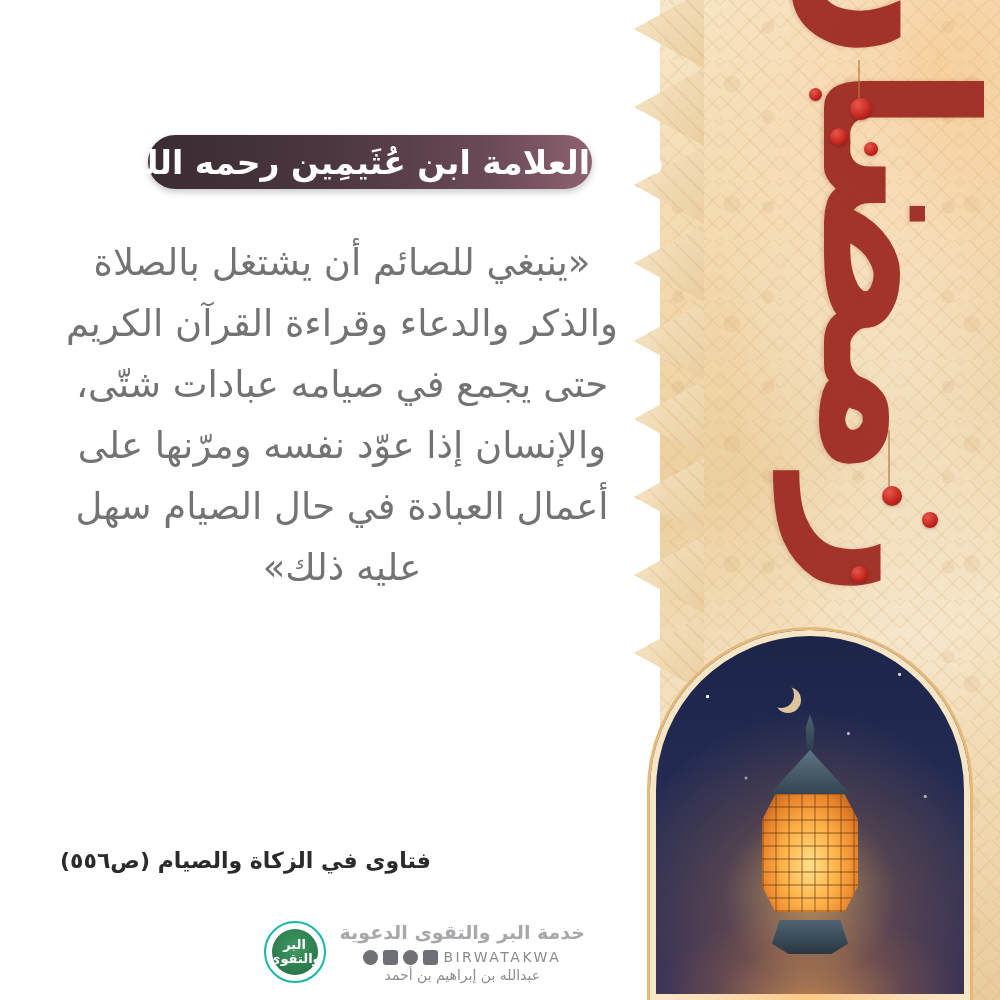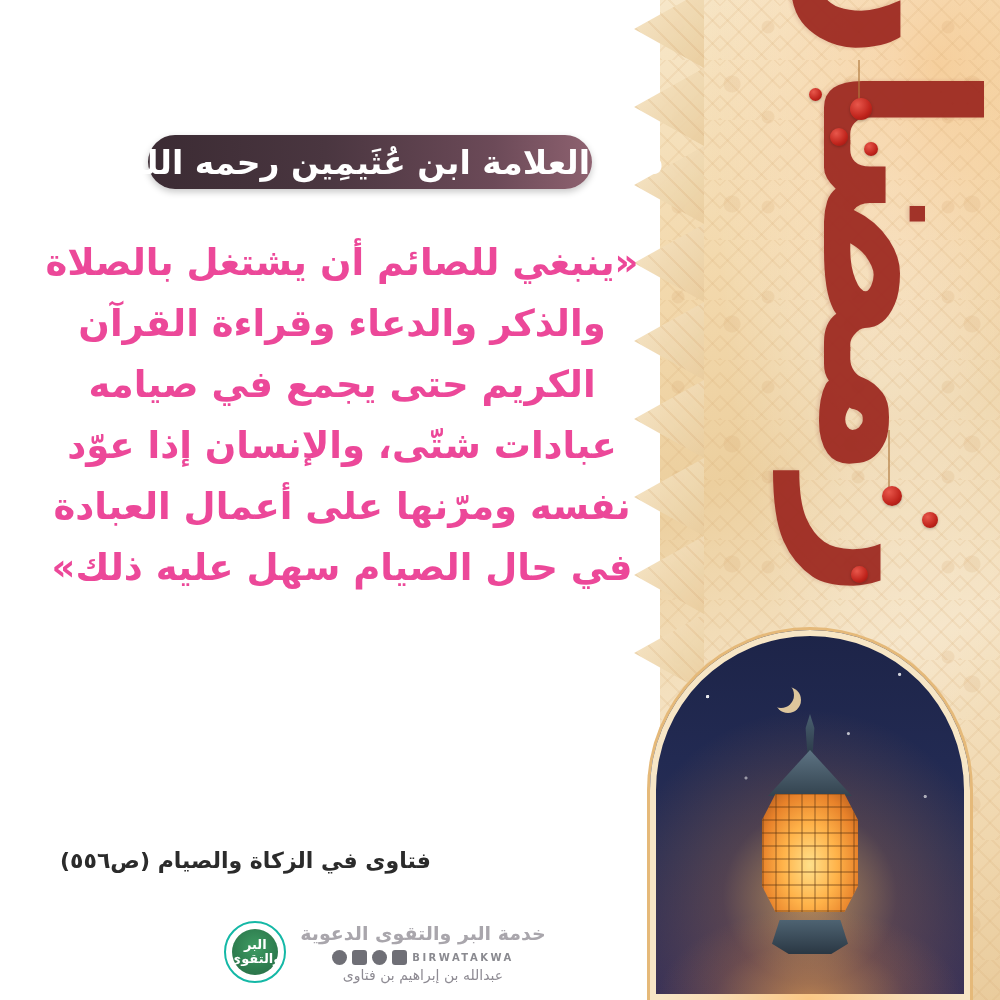--- a/index.html
+++ b/index.html
@@ -221,23 +221,23 @@
   }
 
   
   .quote {
     position: absolute;
     top: 232px;
     left: 40px;
     width: 604px;
     direction: rtl;
     text-align: center;
-    color: #ec4899;
+    color: #737373;
     font-size: 37px;
-    font-weight: bold;
+    font-weight: normal;
     line-height: 1.65;
     font-family: "DejaVu Sans", "Liberation Sans", sans-serif;
   }
 
   
   .source {
     position: absolute;
     top: 848px;
     left: 60px;
     width: 520px;
@@ -250,21 +250,20 @@
 
   
   .footer {
     position: absolute;
     left: 185px;
     top: 912px;
     width: 400px;
     height: 80px;
     display: flex;
     align-items: center;
-    justify-content: center;
     gap: 14px;
     direction: rtl;
   }
   .footer-text {
     direction: rtl;
     text-align: center;
     color: #9a9aa0;
   }
   .footer-line1 {
     font-size: 19px;
@@ -281,24 +280,24 @@
   }
   .soc {
     width: 15px; height: 15px;
     border-radius: 3px;
     background: #6f6f76;
     display: inline-block;
     position: relative;
   }
   .soc.circle { border-radius: 50%; }
   .brand-handle {
-    font-size: 10px;
+    font-size: 14px;
     letter-spacing: 2.5px;
     color: #8a8a90;
-    font-weight: bold;
+    font-weight: normal;
     margin-left: 0;
   }
   .arabic-script-sig {
     font-size: 14px;
     color: #8e8b93;
     direction: rtl;
     margin-top: 2px;
   }
   .logo-badge {
     width: 58px; height: 58px;
@@ -380,20 +379,20 @@
   <div class="footer">
     <div class="footer-text">
       <div class="footer-line1">خدمة البر والتقوى الدعوية</div>
       <div class="footer-social">
         <span class="soc circle"></span>
         <span class="soc"></span>
         <span class="soc circle"></span>
         <span class="soc"></span>
         <span class="brand-handle">BIRWATAKWA</span>
       </div>
-      <div class="arabic-script-sig">عبدالله بن إبراهيم بن فتاوى</div>
+      <div class="arabic-script-sig">عبدالله بن إبراهيم بن أحمد</div>
     </div>
     <div class="logo-badge">
       <div class="inner">البر والتقوى</div>
     </div>
   </div>
 
 </div>
 
 </body></html>

